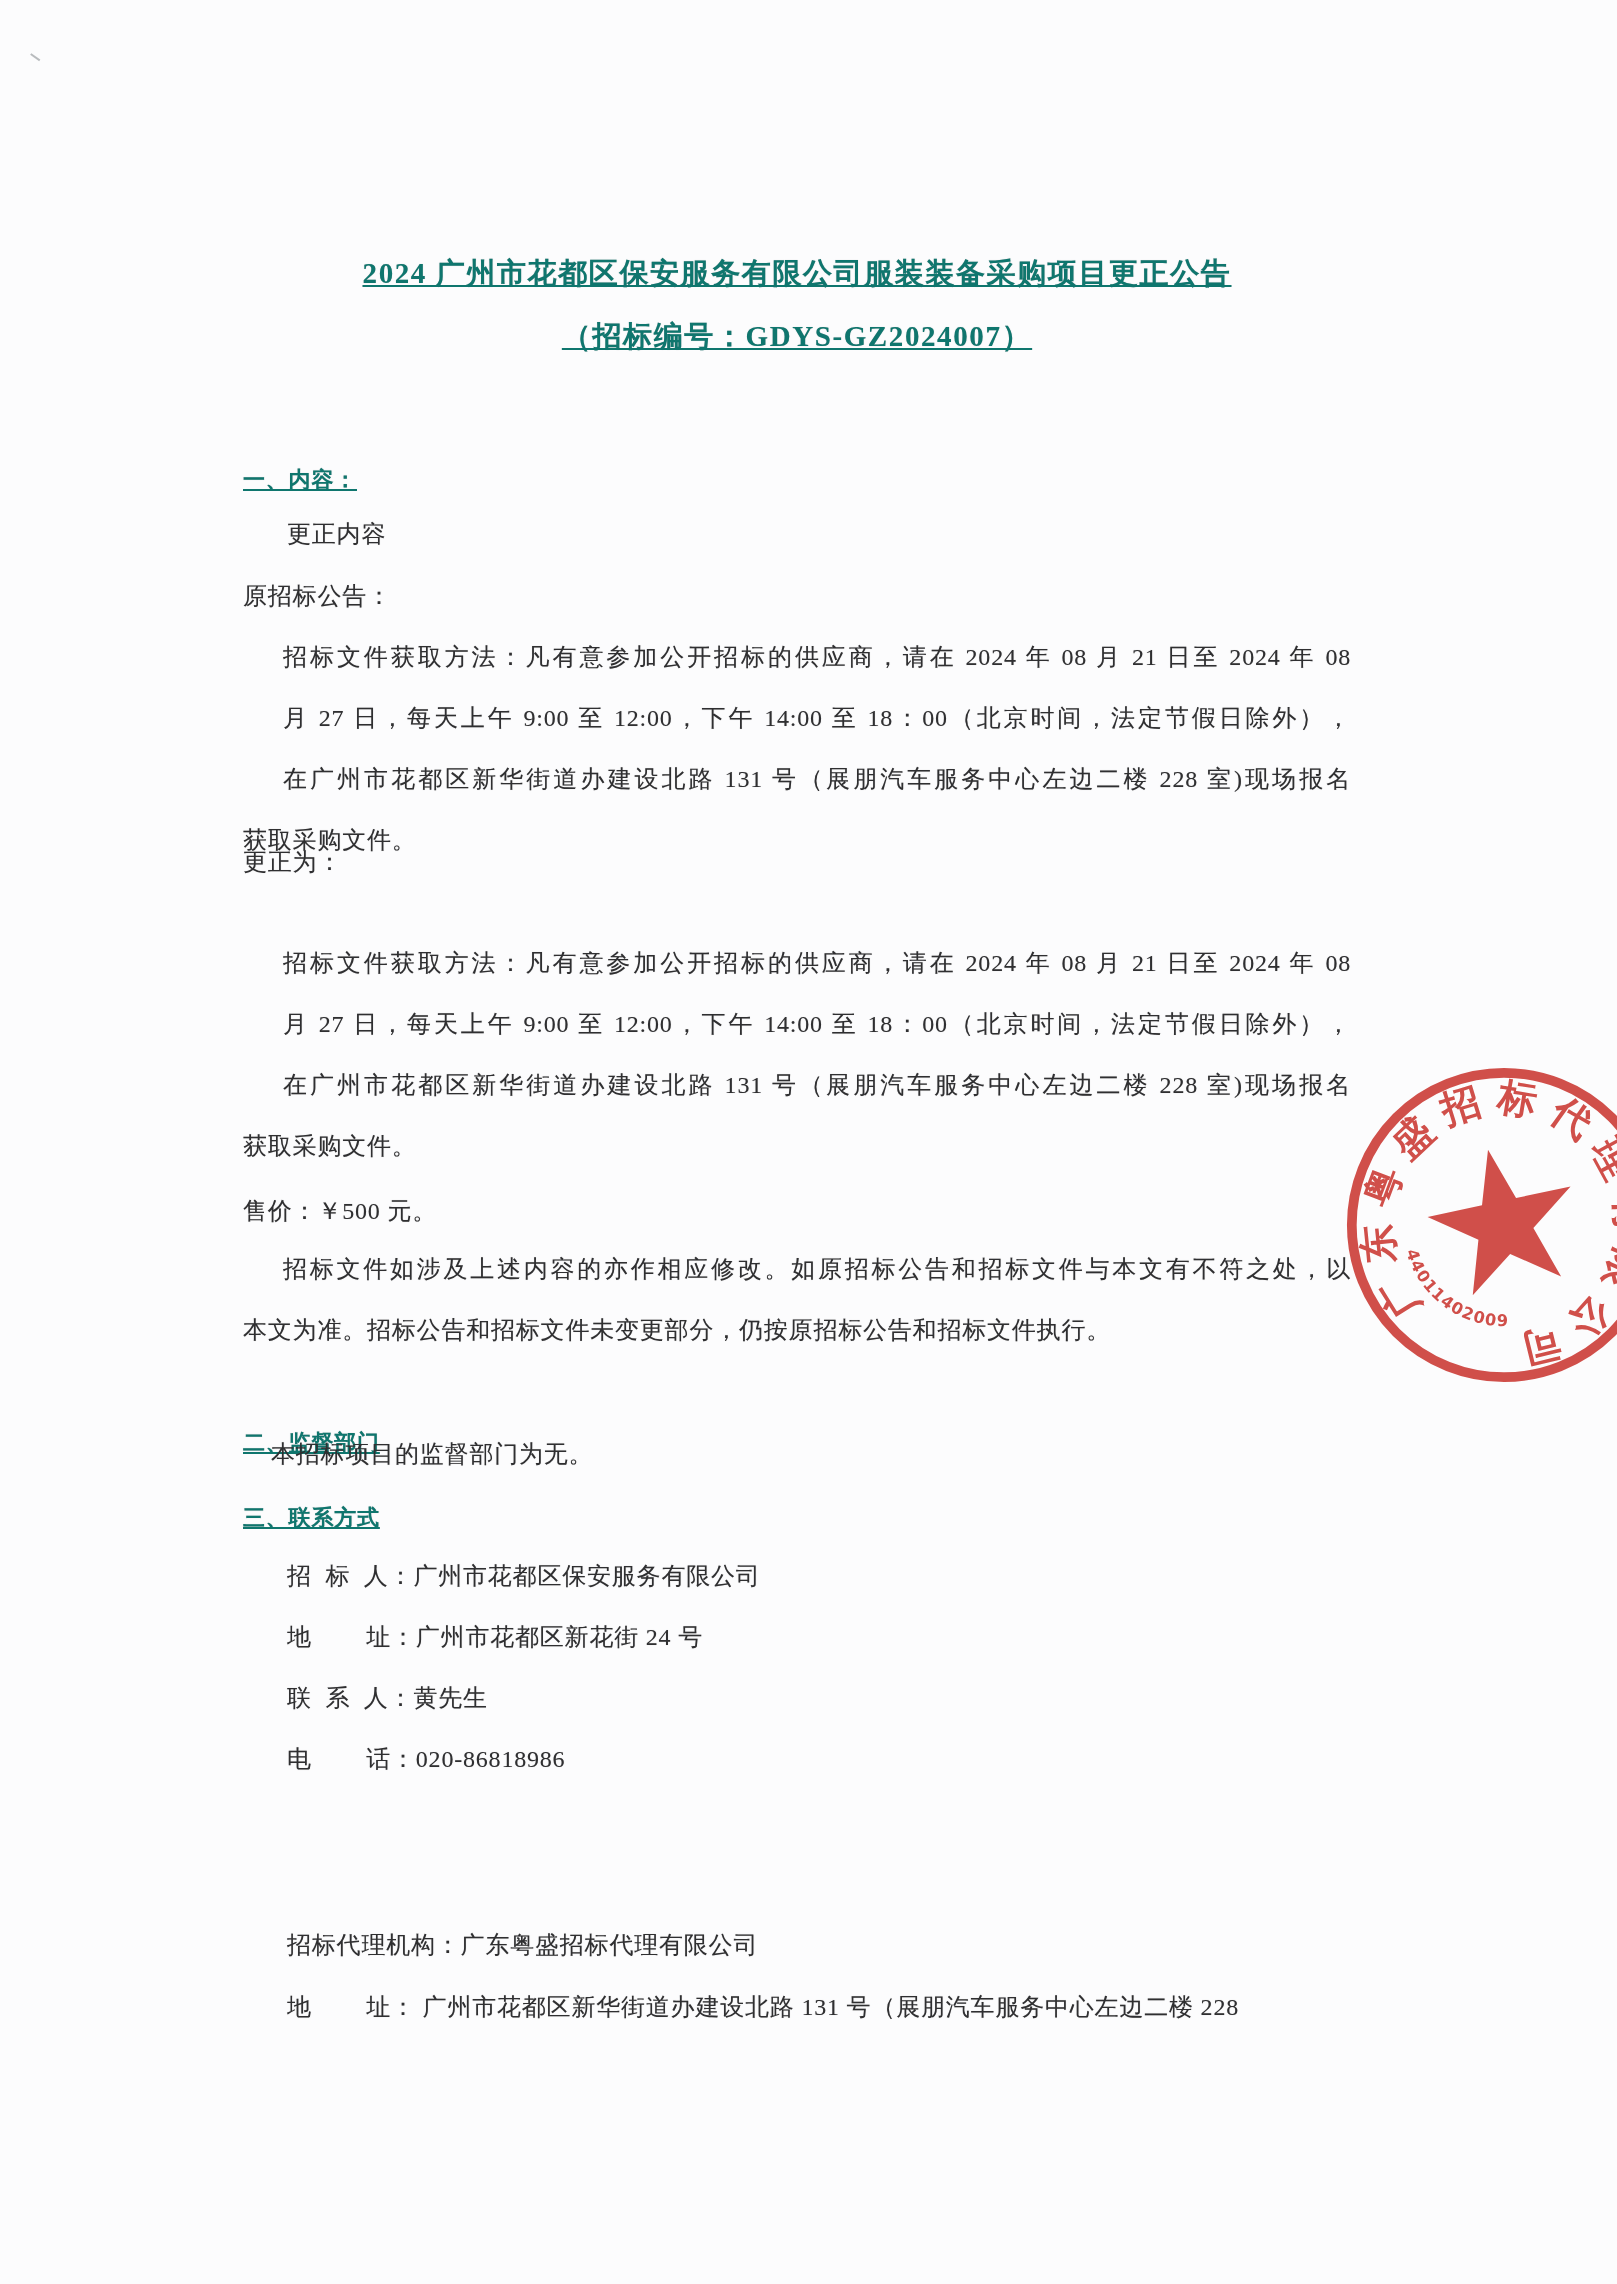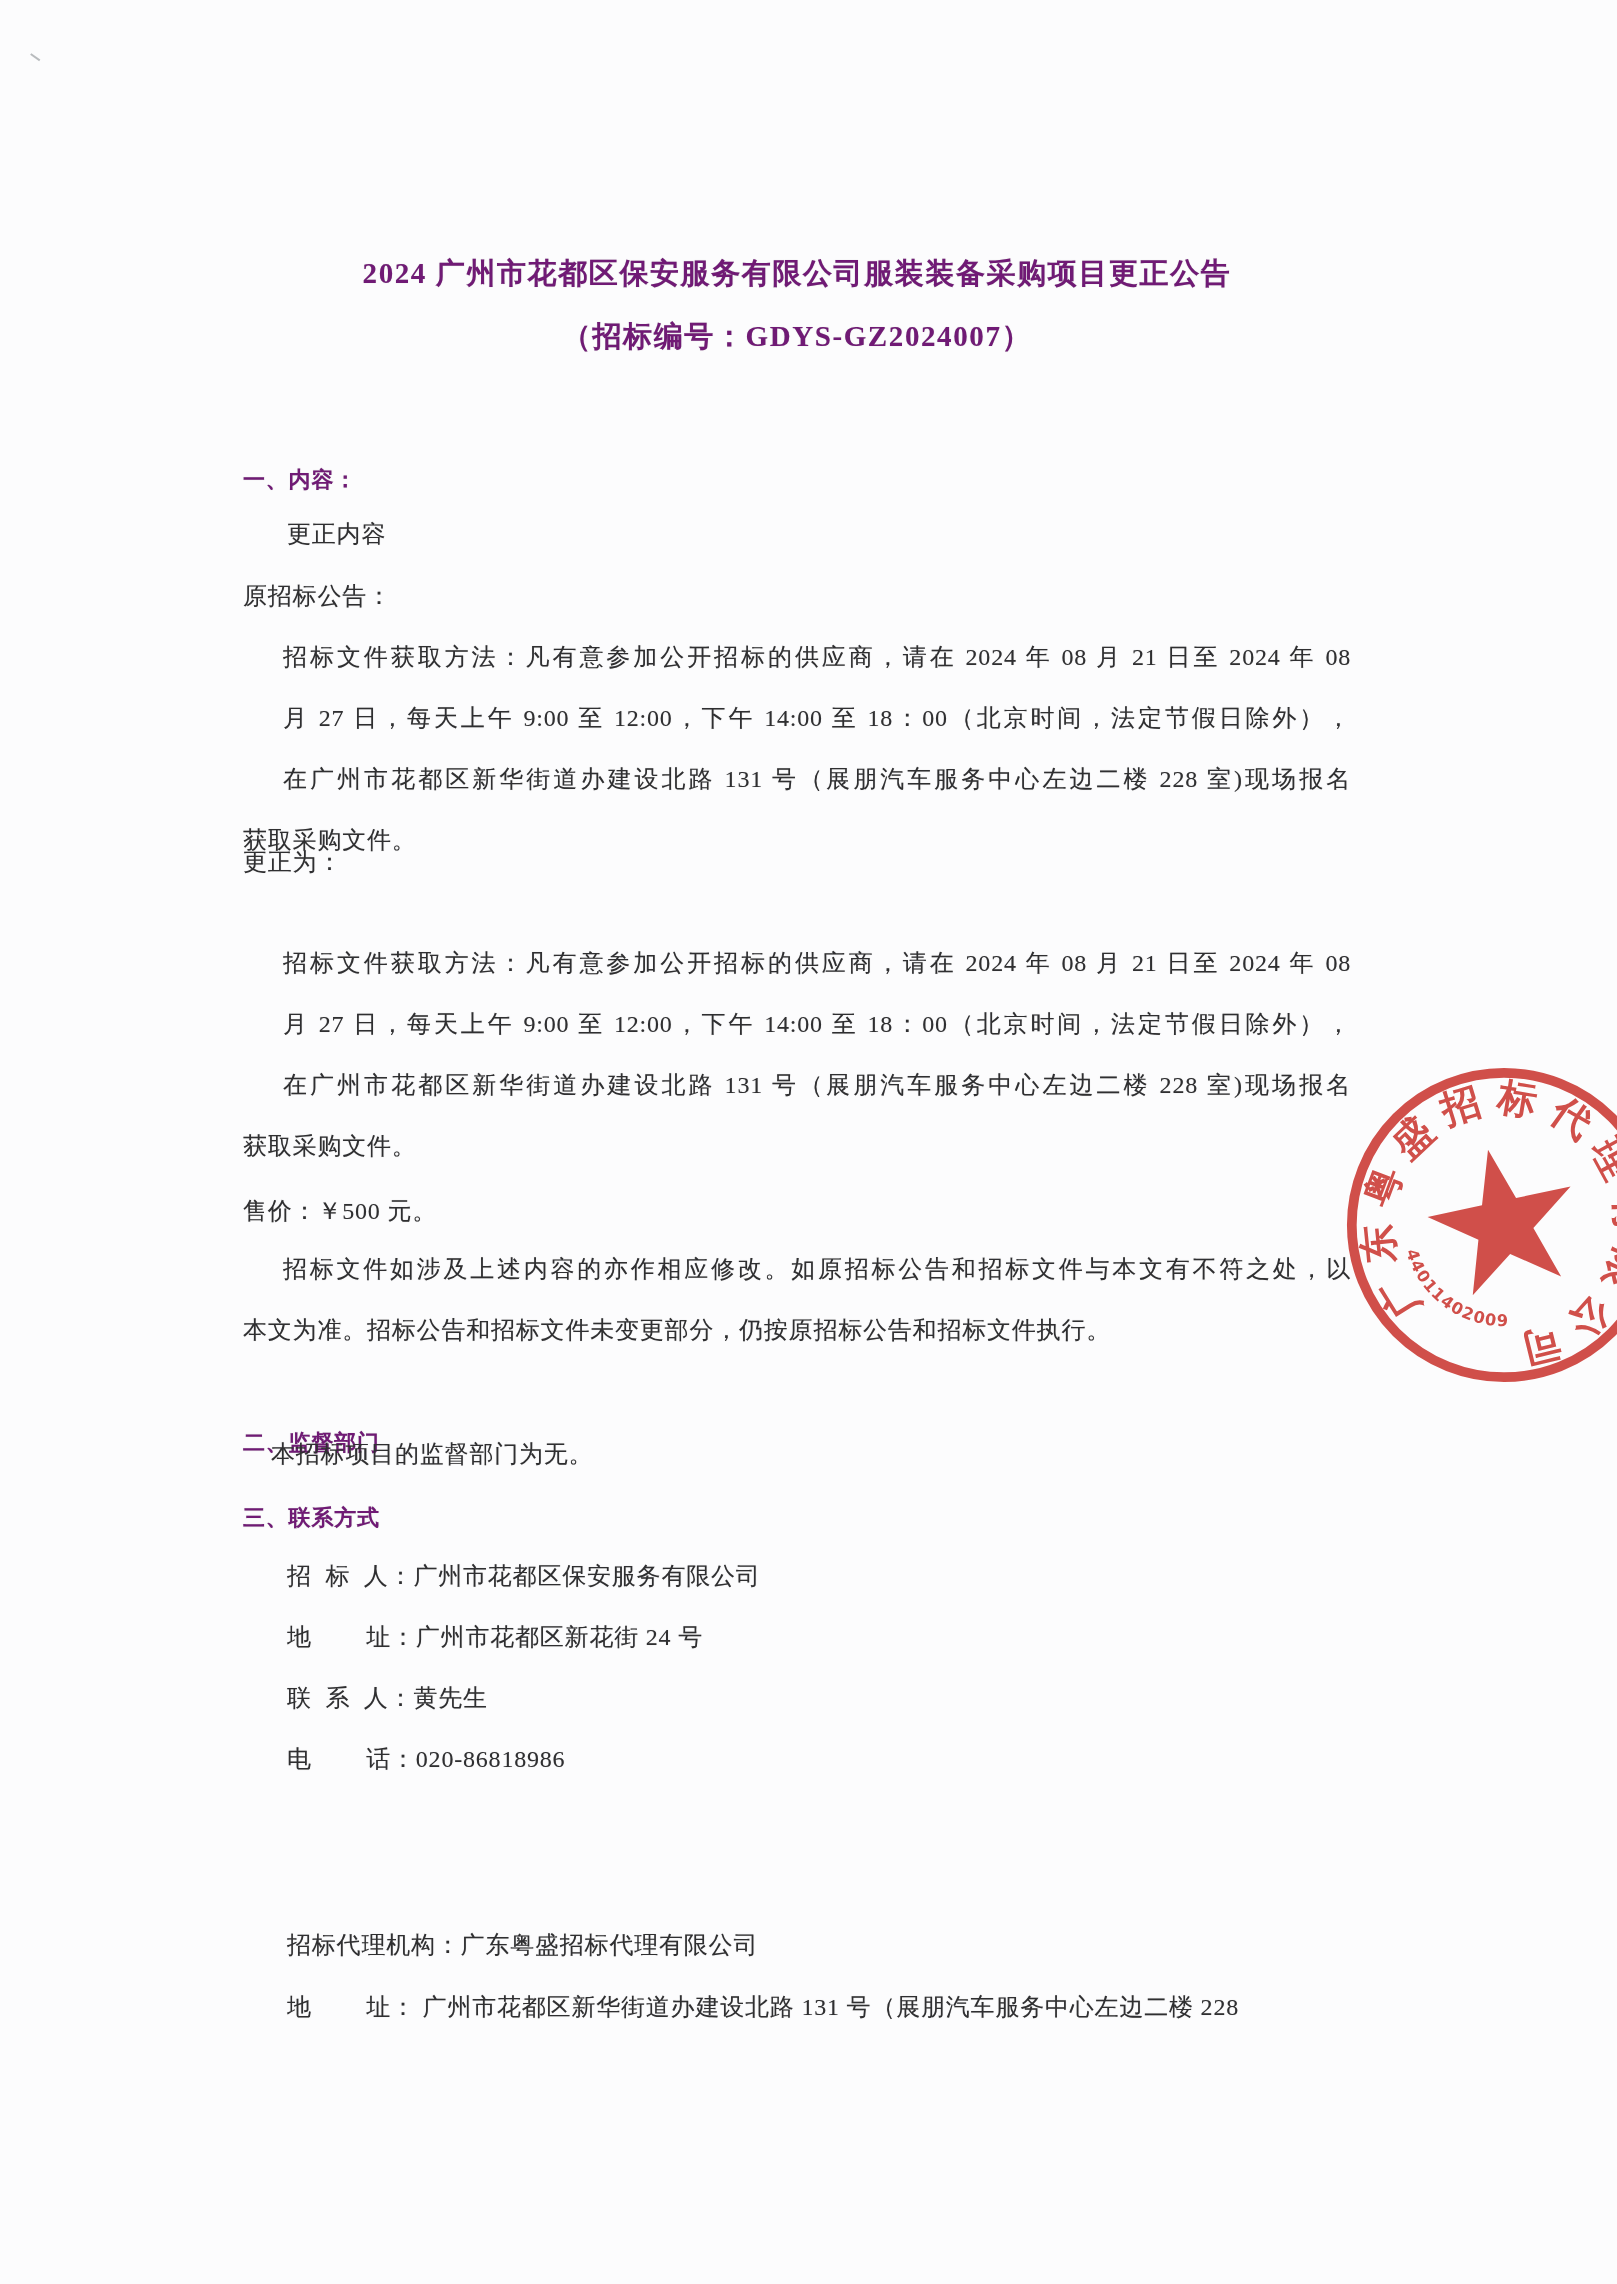--- a/index.html
+++ b/index.html
@@ -10,21 +10,21 @@
     background:#fcfcfd;
     overflow:hidden;
     font-family:"Liberation Serif","DejaVu Serif",serif;
     color:#2f2f31;
   }
   .content{position:absolute;left:243px;top:0;width:1108px;}
   .abs{position:absolute;width:100%;}
   .t{font-size:24px;line-height:36px;letter-spacing:0.8px;white-space:pre-wrap;
      text-shadow:0 0 0.8px rgba(60,60,60,.35);}
   .center{text-align:center;}
-  .b{font-weight:bold;color:#701a75;}
+  .b{font-weight:bold;color:#0f766e;text-decoration:underline;}
   .title{font-size:29px;line-height:37px;letter-spacing:1.6px;}
   .h{font-size:22px;}
   .ind55{padding-left:44px;box-sizing:border-box;}
   .ind35{padding-left:28px;box-sizing:border-box;font-family:Liberation Mono, monospace;}
   .para .ln{font-size:24px;line-height:61px;height:61px;letter-spacing:0.8px;
             white-space:pre-wrap;text-align:justify;
             text-shadow:0 0 0.8px rgba(60,60,60,.35);}
   .para .ln:not(:last-child){text-align-last:justify;margin-left:40px;}
   .rows .row{font-size:24px;line-height:61px;height:61px;letter-spacing:0.8px;
              white-space:pre;text-shadow:0 0 0.8px rgba(60,60,60,.35);}

